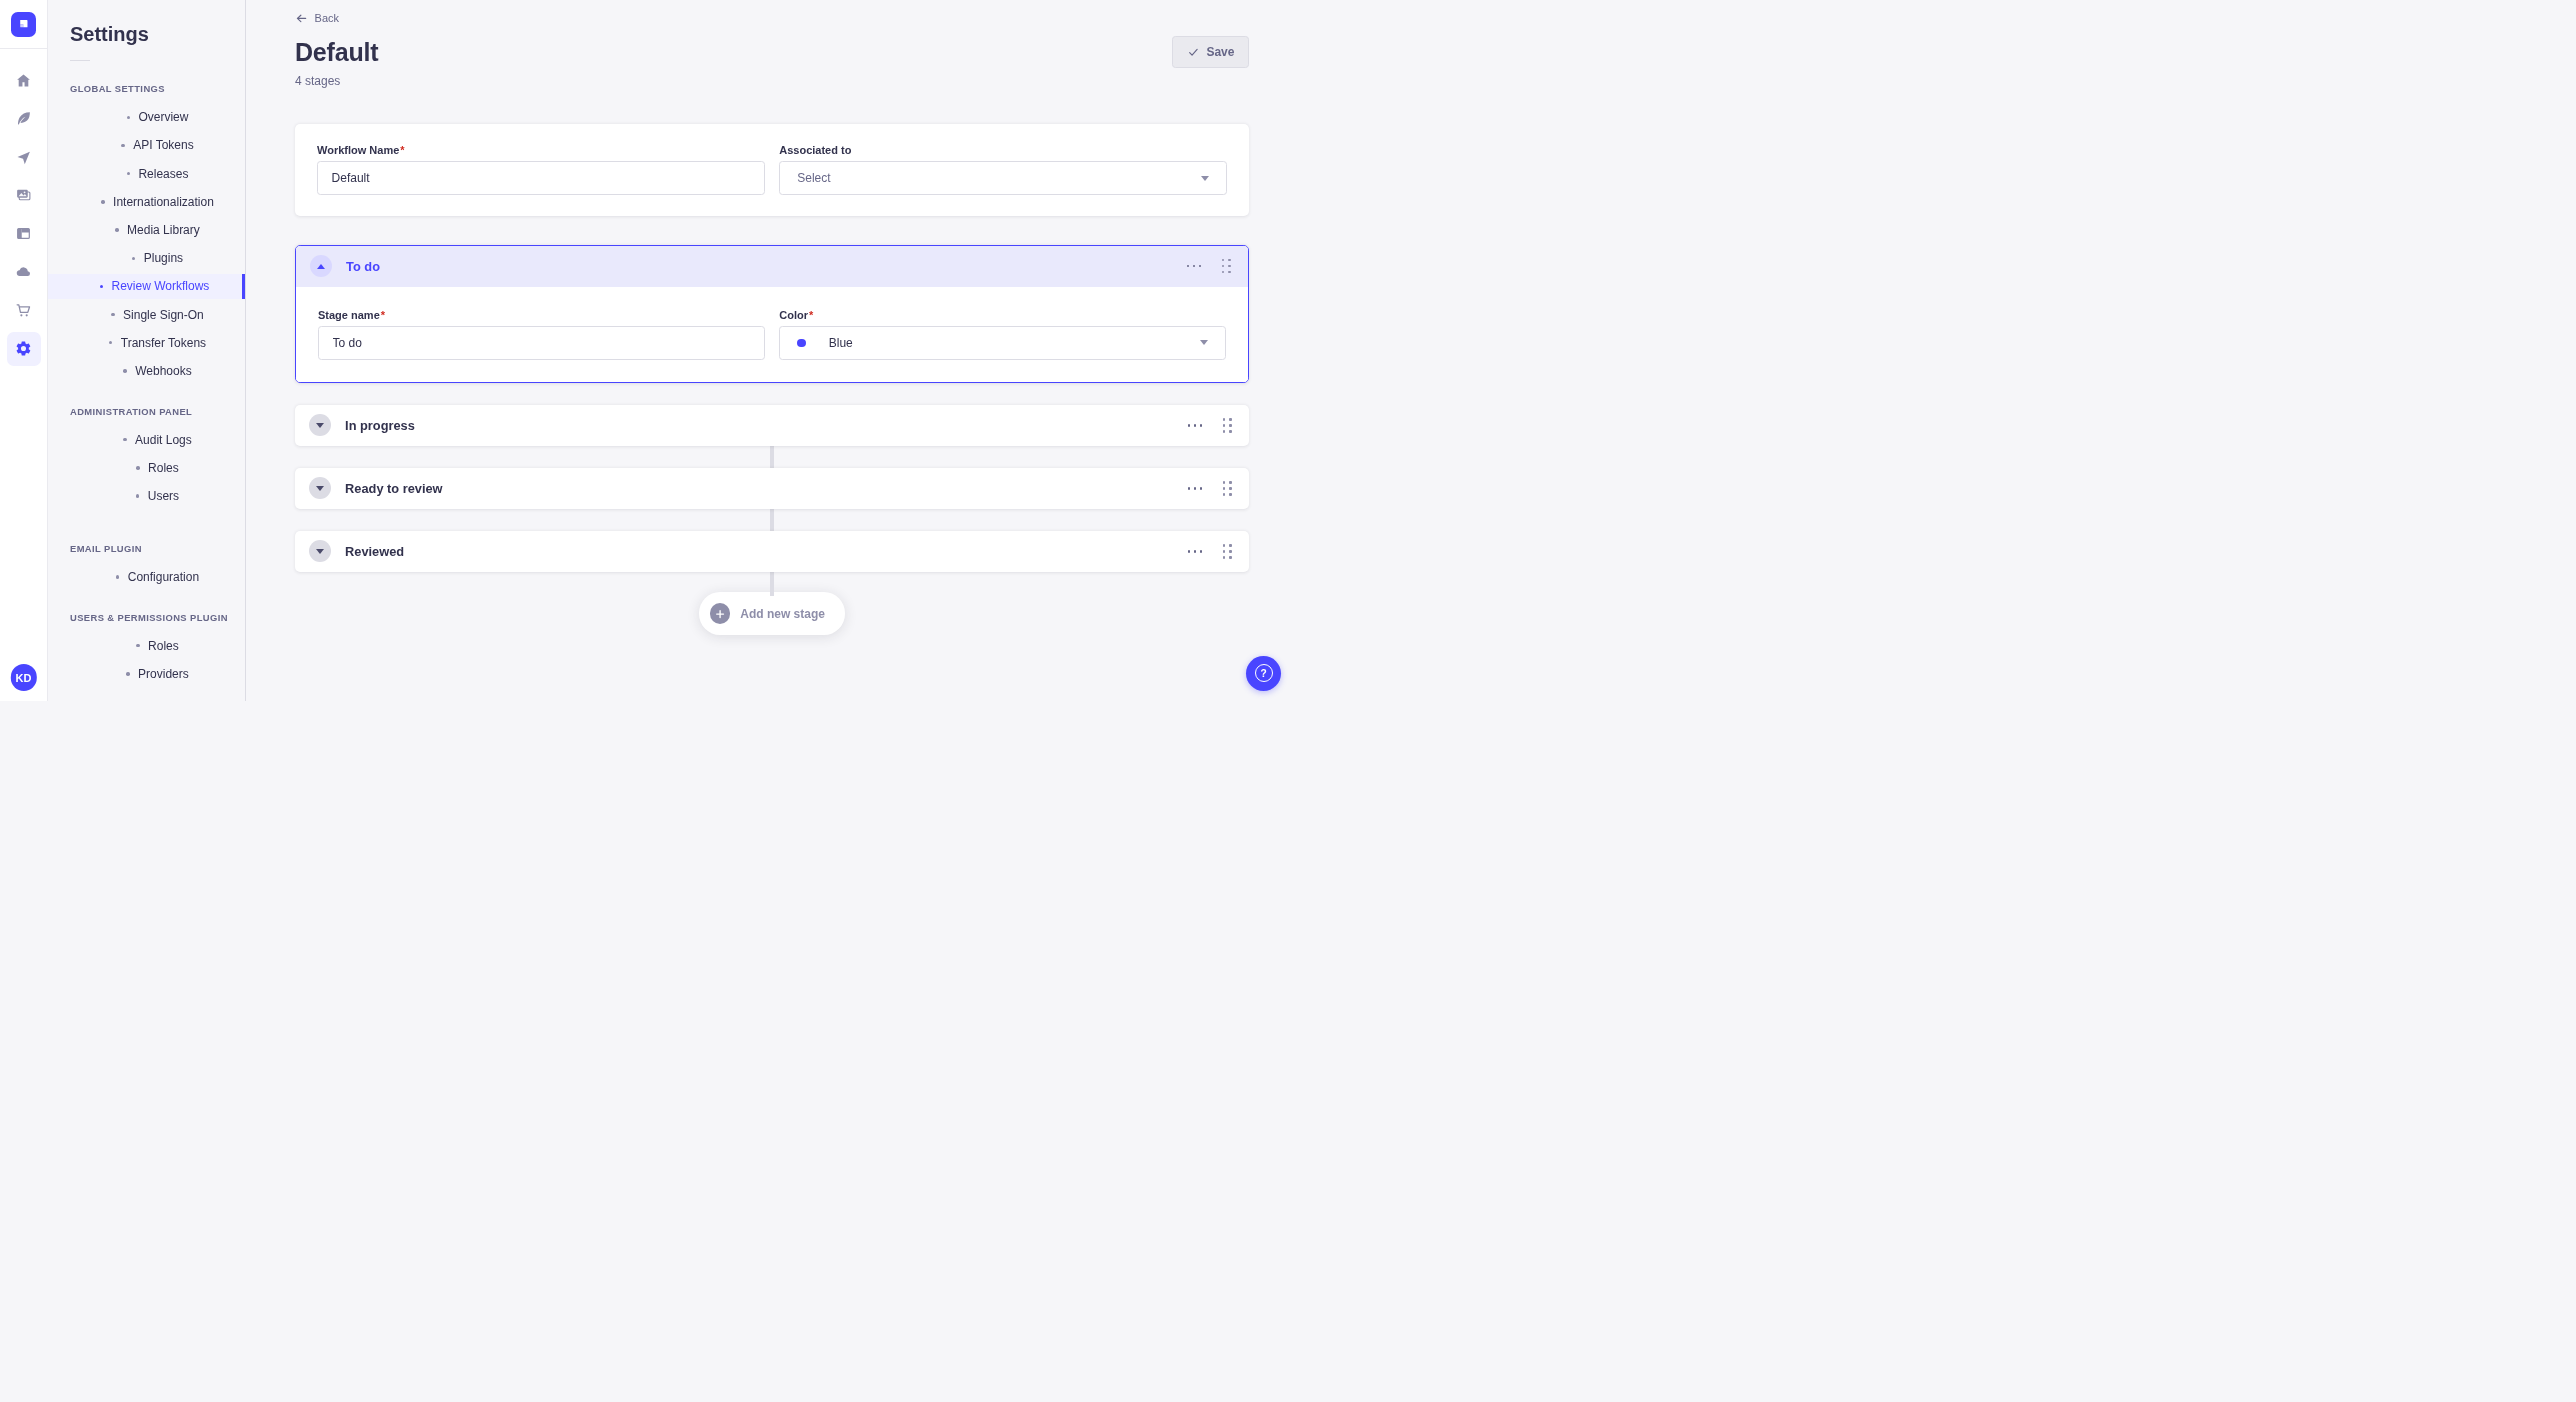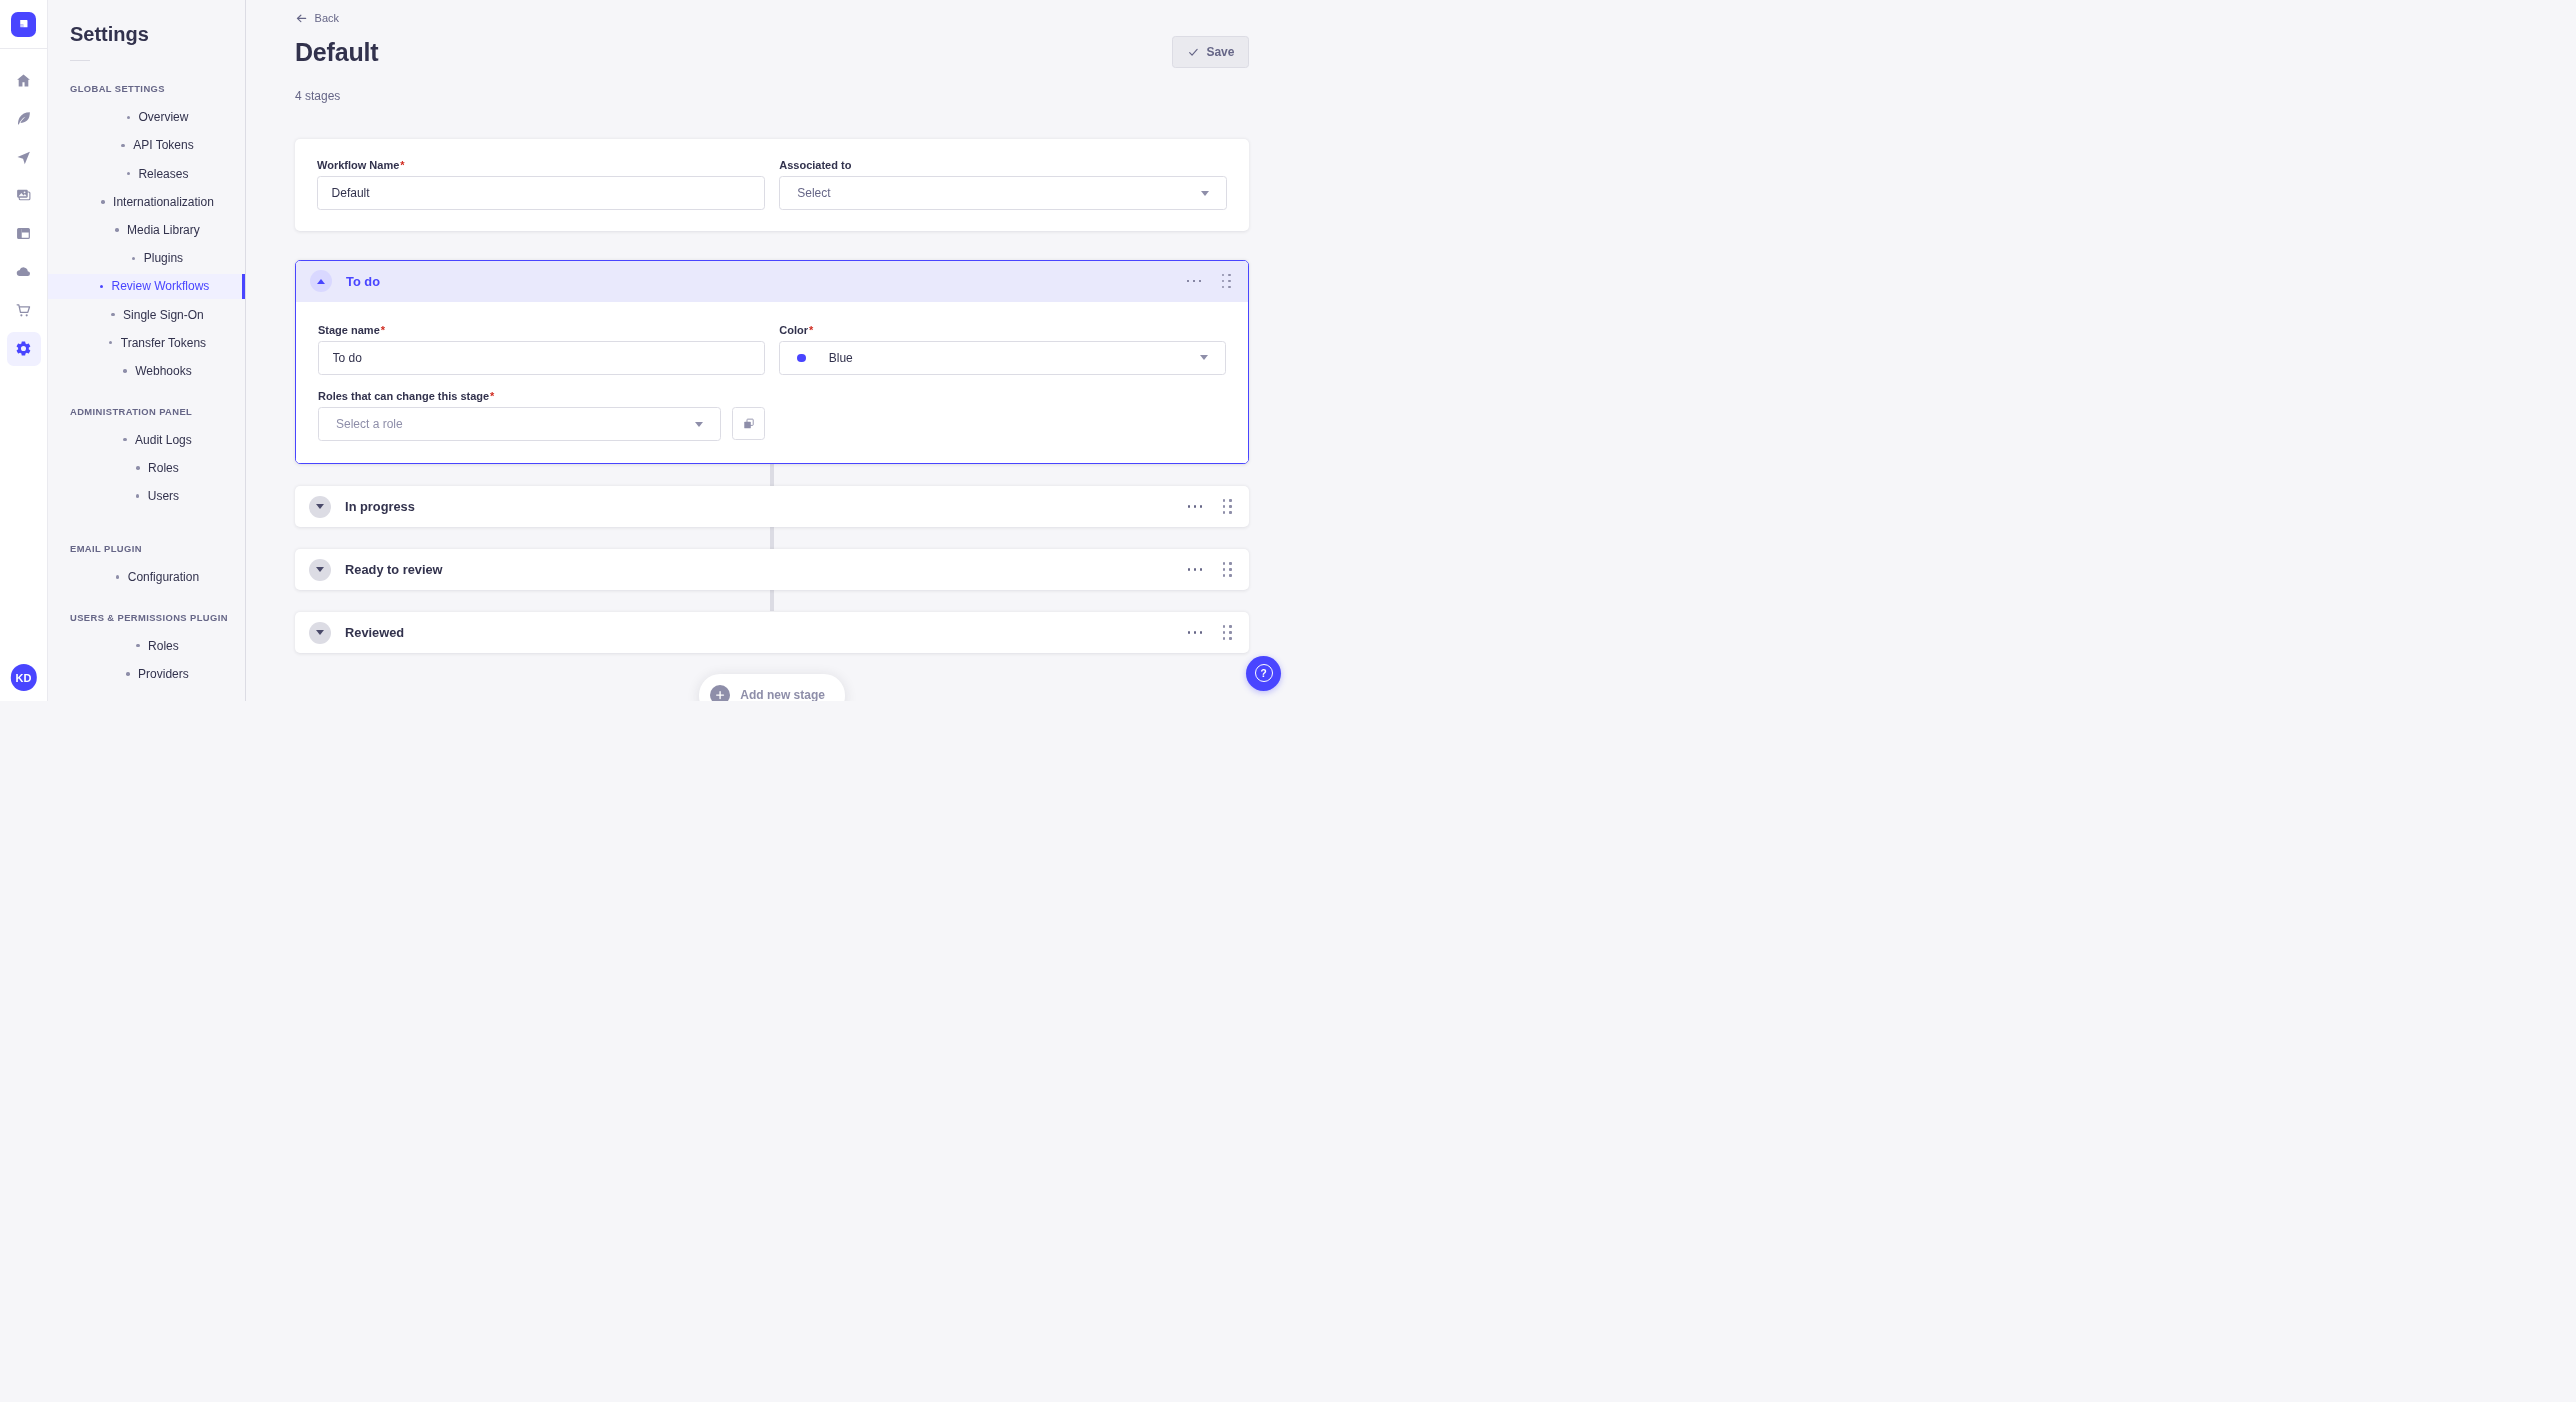--- a/index.html
+++ b/index.html
@@ -28,21 +28,21 @@
   .nav-item.active { background:#f0f0ff; color:#4945ff; font-weight:500;padding-left:16px; }
   .nav-item.active .bullet { background:#4945ff; }
   .nav-item.active::after { content:""; position:absolute; right:0; top:0; width:2.6px; height:100%; background:#4945ff; }
 
   
   .main { flex:1; position:relative; padding:12px 0 0 49px; }
   .content-col { width:954px; }
   .back-link { display:inline-flex; align-items:center; gap:6.8px; font-size:11px; color:#666687; cursor:pointer; }
   .title-row { display:flex; align-items:center; justify-content:space-between; margin-top:8.5px; width:954px; }
   .page-title { font-size:25px; font-weight:700; color:#32324d; letter-spacing:-0.2px; }
-  .page-subtitle { font-size:12px; color:#666687; margin-top:21px; }
+  .page-subtitle { font-size:12px; color:#666687; margin-top:6px; }
   .save-btn { display:flex; align-items:center; gap:6.8px; height:31.5px; padding:0 13.6px; background:#eaeaef; border:0.9px solid #dcdce4; border-radius:3.4px; font-size:12px; font-weight:600; color:#666687; cursor:pointer; font-family:inherit; }
 
   .card { background:#ffffff; border-radius:5.1px; box-shadow:0 0.9px 3.4px rgba(33,33,52,.1); }
   .form-card { margin-top:36px; width:954px; padding:20.4px 22px; display:flex; gap:14.5px; }
   .field-col { flex:1; min-width:0; }
   .field-label { font-size:11px; font-weight:700; color:#32324d; margin-bottom:5.1px; }
   .req { color:#d02b20; margin-left:0.9px; }
   .text-input { width:100%; height:34px; border:0.9px solid #dcdce4; border-radius:3.4px; background:#fff; padding:0 13.6px; font-size:12px; color:#32324d; font-family:inherit; outline:none; }
   .select-box { width:100%; height:34px; border:0.9px solid #dcdce4; border-radius:3.4px; background:#fff; padding:0 17px; font-size:12px; display:flex; align-items:center; gap:23px; cursor:pointer;justify-content:center; }
   .select-box .grow { flex:1; }
@@ -298,35 +298,20 @@
               </div>
               <div class="field-col">
                 <div class="field-label"><span>Color</span><span class="req">*</span></div>
                 <div class="select-box">
                   <span class="color-dot" style="background:#4945ff;"></span>
                   <span class="grow">Blue</span>
                   <span class="caret-down"></span>
                 </div>
               </div>
             </div>
-            <div class="roles-row">
-              <div class="field-label"><span>Roles that can change this stage</span><span class="req">*</span></div>
-              <div class="roles-line">
-                <div class="select-box">
-                  <span class="grow ph-light">Select a role</span>
-                  <span class="caret-down"></span>
-                </div>
-                <div class="icon-btn">
-                  <svg width="13.6" height="13.6" viewBox="0 0 24 24">
-                      <rect x="8.8" y="3.8" width="11" height="11" rx="1.2" fill="none" stroke="#8e8ea9" stroke-width="1.6"></rect>
-                      <rect x="4" y="8.5" width="11.5" height="11.5" rx="1.2" fill="#8e8ea9"></rect>
-                    </svg>
-                </div>
-              </div>
-            </div>
           </div>
         </section>
 
         <section class="card stage-row">
           <div class="toggle-circle grey">
               <span class="tri-dn"></span>
             </div>
           <div class="acc-title">In progress</div>
           <div class="row-actions">
             <div class="more-dots">

